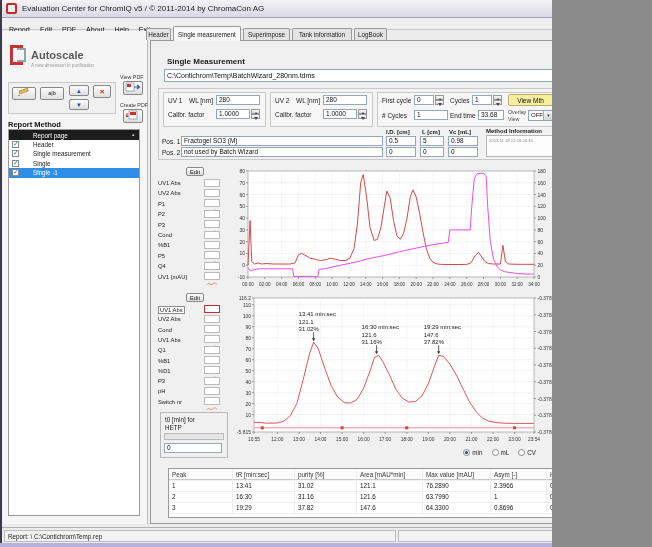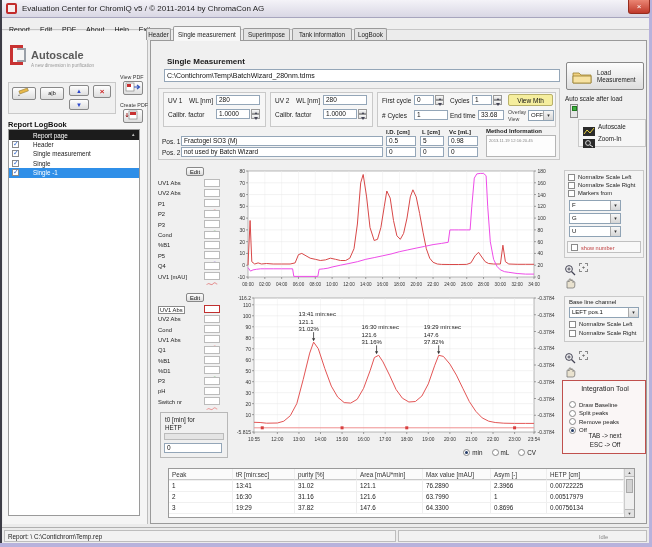--- a/index.html
+++ b/index.html
@@ -1,16 +1,16 @@
 <!DOCTYPE html>
 <html><head>
 <meta charset="utf-8">
 <style>
   html,body{margin:0;padding:0;background:#8a8a8a;font-family:"Liberation Sans",sans-serif;}
-  #window{position:relative;width:652px;height:547px;background:#ececec;overflow:hidden;}
+  #window{position:relative;width:552px;height:547px;background:#ececec;overflow:hidden;}
   .abs{position:absolute;box-sizing:border-box;}
   .lbl{position:absolute;font-size:6.5px;color:#1a1a1a;white-space:nowrap;box-sizing:border-box;}
   .tb{position:absolute;background:#fff;border:1px solid #94a6b8;font-size:6.5px;line-height:8px;padding:0 2px;color:#111;height:10px;box-sizing:border-box;overflow:hidden;white-space:nowrap;}
   .btn{position:absolute;background:linear-gradient(#fdfdfd,#dedede);border:1px solid #888;border-radius:2px;font-size:6.5px;color:#111;text-align:center;box-sizing:border-box;cursor:default;}
   .gb{position:absolute;border:1px solid #c9c9c9;background:#f3f3f3;box-sizing:border-box;}
   .cb{position:absolute;width:7px;height:7px;background:#fff;border:1px solid #8a8a8a;box-sizing:border-box;}
   .cb.on::before{content:"\2713";position:absolute;left:0px;top:-2px;font-size:7px;color:#333;}
   .cb.blue.on::before{color:#3a6ecc;}
   .radio{width:7px;height:7px;border:1px solid #888;border-radius:50%;background:#fff;display:inline-block;box-sizing:border-box;position:relative;}
   .radio.on::after{content:"";position:absolute;left:1px;top:1px;width:3px;height:3px;border-radius:50%;background:#223a66;}
@@ -91,21 +91,21 @@
 
   <div class="lbl" style="left:120px;top:102px;font-size:5.3px;color:#333;">Create PDF</div>
   <div class="btn" style="left:123px;top:109px;width:20px;height:14px;">
     <svg width="16" height="10" viewBox="0 0 16 10">
         <rect x="4" y="1" width="8" height="8" fill="#fff" stroke="#888" stroke-width="0.7"></rect>
         <rect x="5" y="2" width="6" height="3" fill="#c83232"></rect>
         <path d="M2 3 v4 M1 5.5 l1 1.5 1 -1.5" stroke="#a03030" stroke-width="1" fill="none"></path>
       </svg>
   </div>
 
-  <div class="lbl" style="left:8px;top:120px;font-size:7.5px;font-weight:bold;color:#111;">Report LogBook</div>
+  <div class="lbl" style="left:8px;top:120px;font-size:7.5px;font-weight:bold;color:#111;">Report Method</div>
 
   <div class="abs" style="left:8px;top:129px;width:132px;height:387px;background:#fff;border:1px solid #9a9a9a;">
     <div class="abs" style="left:0;top:0;width:130px;height:10px;background:#1c1c1c;">
       <div class="lbl" style="left:24px;top:1.5px;font-size:6.3px;color:#fff;">Report page</div>
       <div class="lbl" style="left:122px;top:2px;font-size:4.5px;color:#bbb;">▲</div>
     </div>
     <div id="report-rows">
         <div style="position: absolute; left: 0px; top: 10px; width: 130px; height: 9.4px;">
           <div class="cb blue on" style="left: 3px; top: 1px;"></div>
           <div style="position: absolute; left: 24px; top: 1px; font-size: 6.3px; color: rgb(34, 34, 34); white-space: nowrap;">Header</div>

